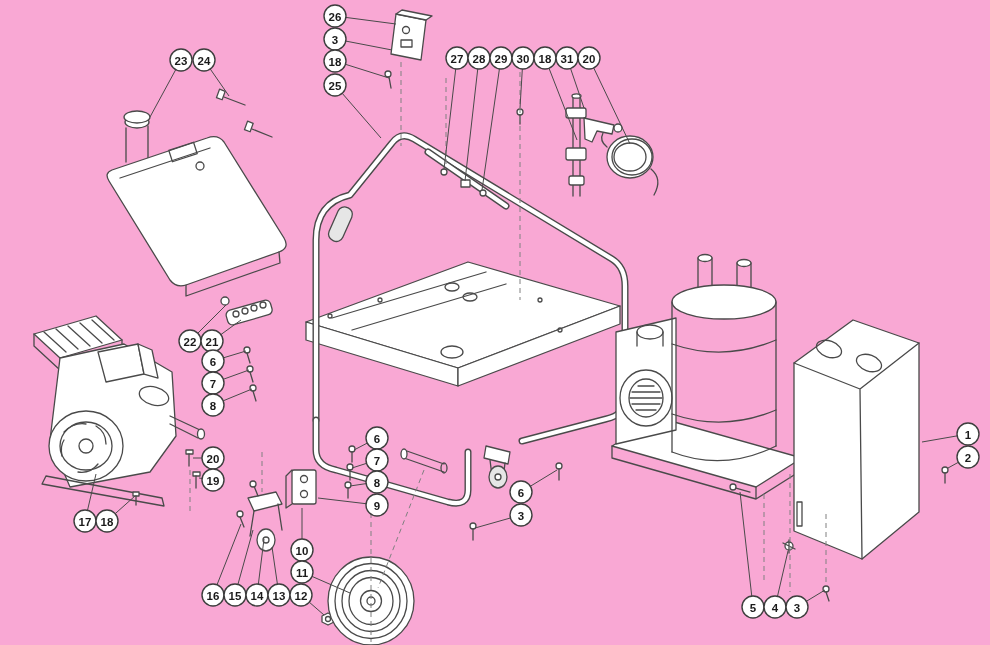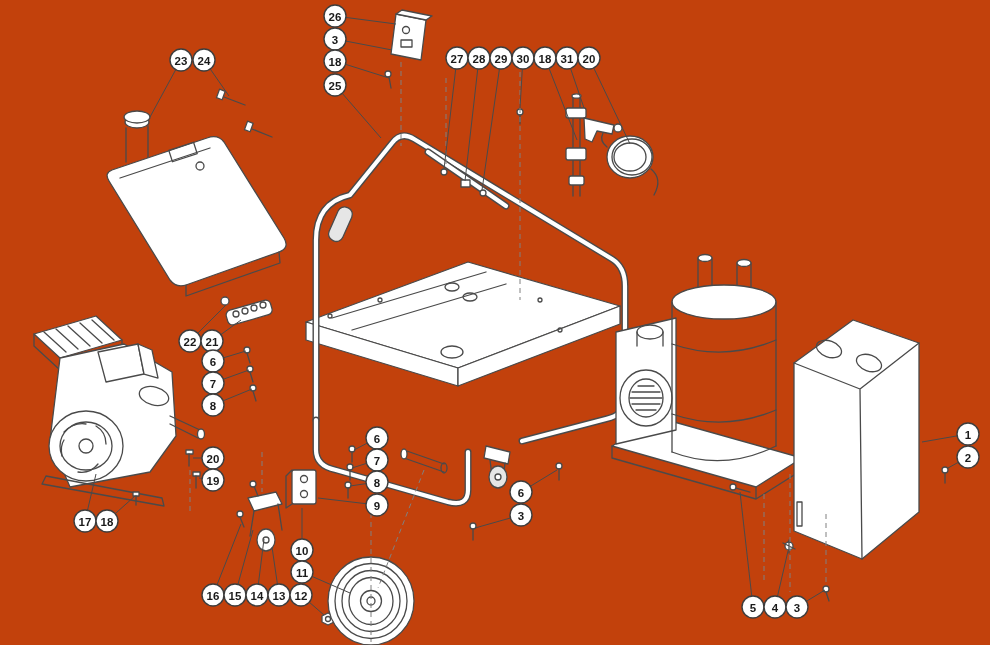--- a/index.html
+++ b/index.html
@@ -1,16 +1,16 @@
 <!DOCTYPE html>
 <html><head>
 <meta charset="utf-8">
 <style>
   html,body{margin:0;padding:0;background:#ffffff;}
-  .stage{position:relative;width:990px;height:645px;background:#c2410c;overflow:hidden;
+  .stage{position:relative;width:990px;height:645px;background:#f9a8d4;overflow:hidden;
          font-family:"Liberation Sans",sans-serif;}
   svg.canvas{position:absolute;left:0;top:0;}
   .ln{fill:none;stroke:#4a4a4a;stroke-width:1.3;stroke-linejoin:round;stroke-linecap:round;}
   .fw{fill:#ffffff;stroke:#4a4a4a;stroke-width:1.3;stroke-linejoin:round;}
   .fg{fill:#e6e6e6;stroke:#4a4a4a;stroke-width:1.3;stroke-linejoin:round;}
   .tube-o{fill:none;stroke:#4a4a4a;stroke-width:7;stroke-linecap:round;stroke-linejoin:round;}
   .tube-i{fill:none;stroke:#ffffff;stroke-width:4.2;stroke-linecap:round;stroke-linejoin:round;}
   .dashed{stroke:#808080;stroke-width:1;stroke-dasharray:5 4;fill:none;}
   .leader{stroke:#4a4a4a;stroke-width:1;fill:none;}
   .callout-circle{fill:#ffffff;stroke:#3d3d3d;stroke-width:1.4;}

